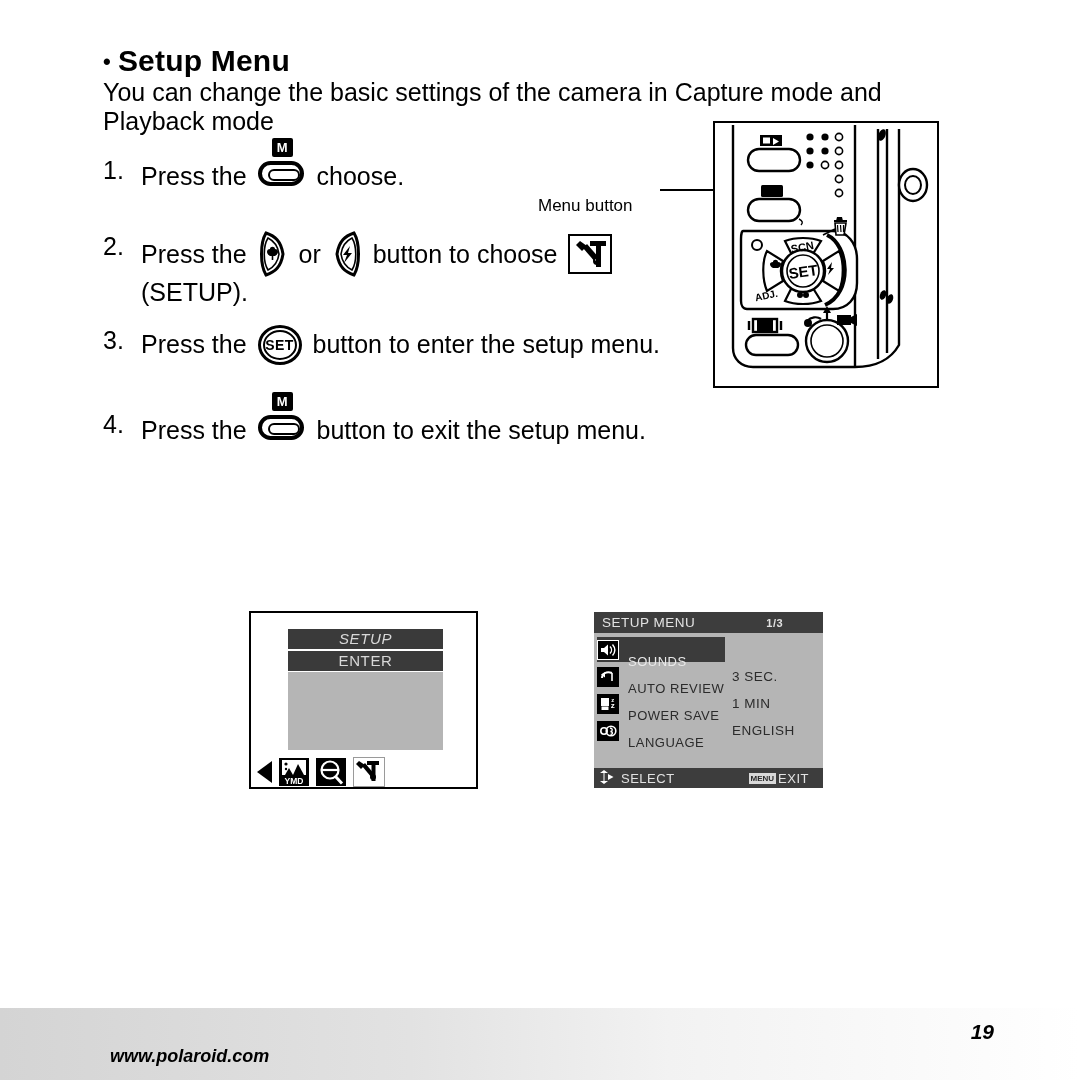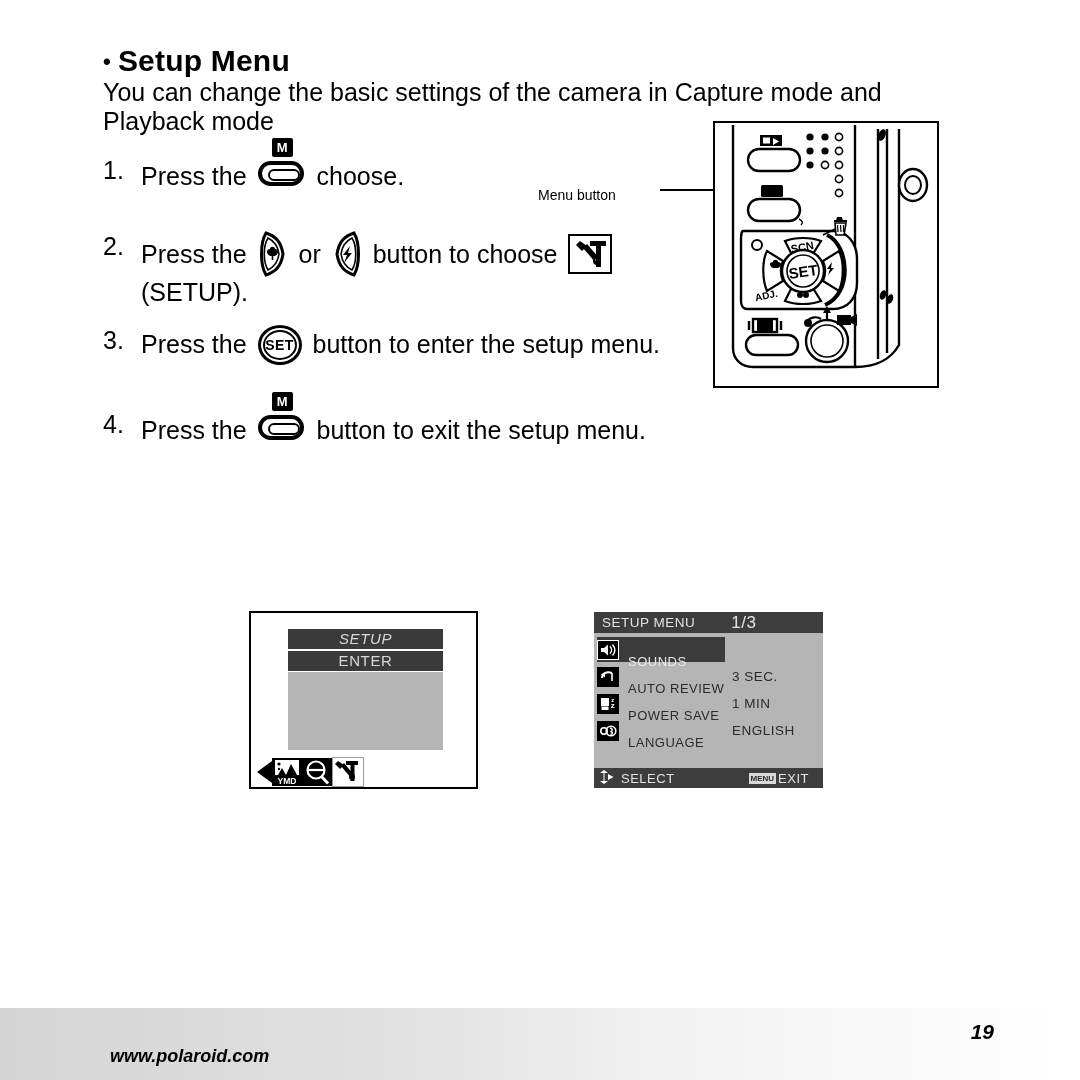--- a/index.html
+++ b/index.html
@@ -96,22 +96,22 @@
     border:2px solid #000;background:#fff;box-sizing:border-box;
   }
   .tools-ico svg{position:absolute;left:2px;top:1px;}
 
   
   .camera-fig{
     position:absolute;left:713px;top:121px;width:226px;height:267px;
     border:2px solid #000;background:#fff;box-sizing:border-box;
   }
   .menu-label{
-    position:absolute;left:538px;top:187px;
-    font-size:14px;white-space:nowrap;
+    position:absolute;left:538px;top:196px;
+    font-size:17px;white-space:nowrap;
   }
   .menu-leader{
     position:absolute;left:660px;top:189px;width:110px;height:2px;background:#000;
   }
 
   
   .lcd-left{
     position:absolute;left:249px;top:611px;width:229px;height:178px;
     border:2px solid #000;background:#fff;box-sizing:border-box;
   }
@@ -120,41 +120,41 @@
     background:#3a3a3a;color:#d8d8d8;
     font-size:15px;text-align:center;line-height:20px;letter-spacing:.6px;
   }
   .lcd-left .bar.setup{top:16px;font-style:italic;}
   .lcd-left .bar.enter{top:38px;}
   .lcd-left .blank{
     position:absolute;left:37px;top:59px;width:155px;height:78px;background:#b5b5b5;
   }
   .lcd-left .tray{
     position:absolute;left:6px;top:144px;width:180px;height:30px;
-    display:flex;align-items:center;
+    display:flex;align-items:center;gap:7px;
   }
   .tri-left{
     width:0;height:0;border-top:11px solid transparent;border-bottom:11px solid transparent;
     border-right:15px solid #000;
   }
   .ico-box{width:30px;height:28px;position:relative;background:#000;}
   .ico-box.outlined{background:#fff;border:1px solid #9a9a9a;}
 
   
   .menu-panel{
     position:absolute;left:594px;top:612px;width:229px;height:176px;
     background:#b5b5b5;color:#e6e6e6;
     font-size:13px;letter-spacing:.5px;
   }
   .menu-panel .mp-head{
     height:21px;background:#3d3d3d;color:#e2e2e2;
     display:flex;align-items:center;padding-left:8px;
   }
   .menu-panel .mp-head .t{font-size:13.5px;}
-  .menu-panel .mp-head .p{margin-left:36px;font-size:17px;}
+  .menu-panel .mp-head .p{margin-left:71px;font-size:11px;font-weight:bold;}
   .menu-panel .mp-rows{padding-top:3px;}
   .menu-panel .row{
     height:27px;display:flex;align-items:center;padding-left:3px;position:relative;
   }
   .menu-panel .row.sel .selbg{
     position:absolute;left:3px;top:1px;width:128px;height:25px;background:#3b3b3b;
   }
   .menu-panel .row .ri{
     width:22px;height:20px;background:#000;position:relative;flex:0 0 22px;z-index:2;
     border:1px solid #000;box-sizing:border-box;

